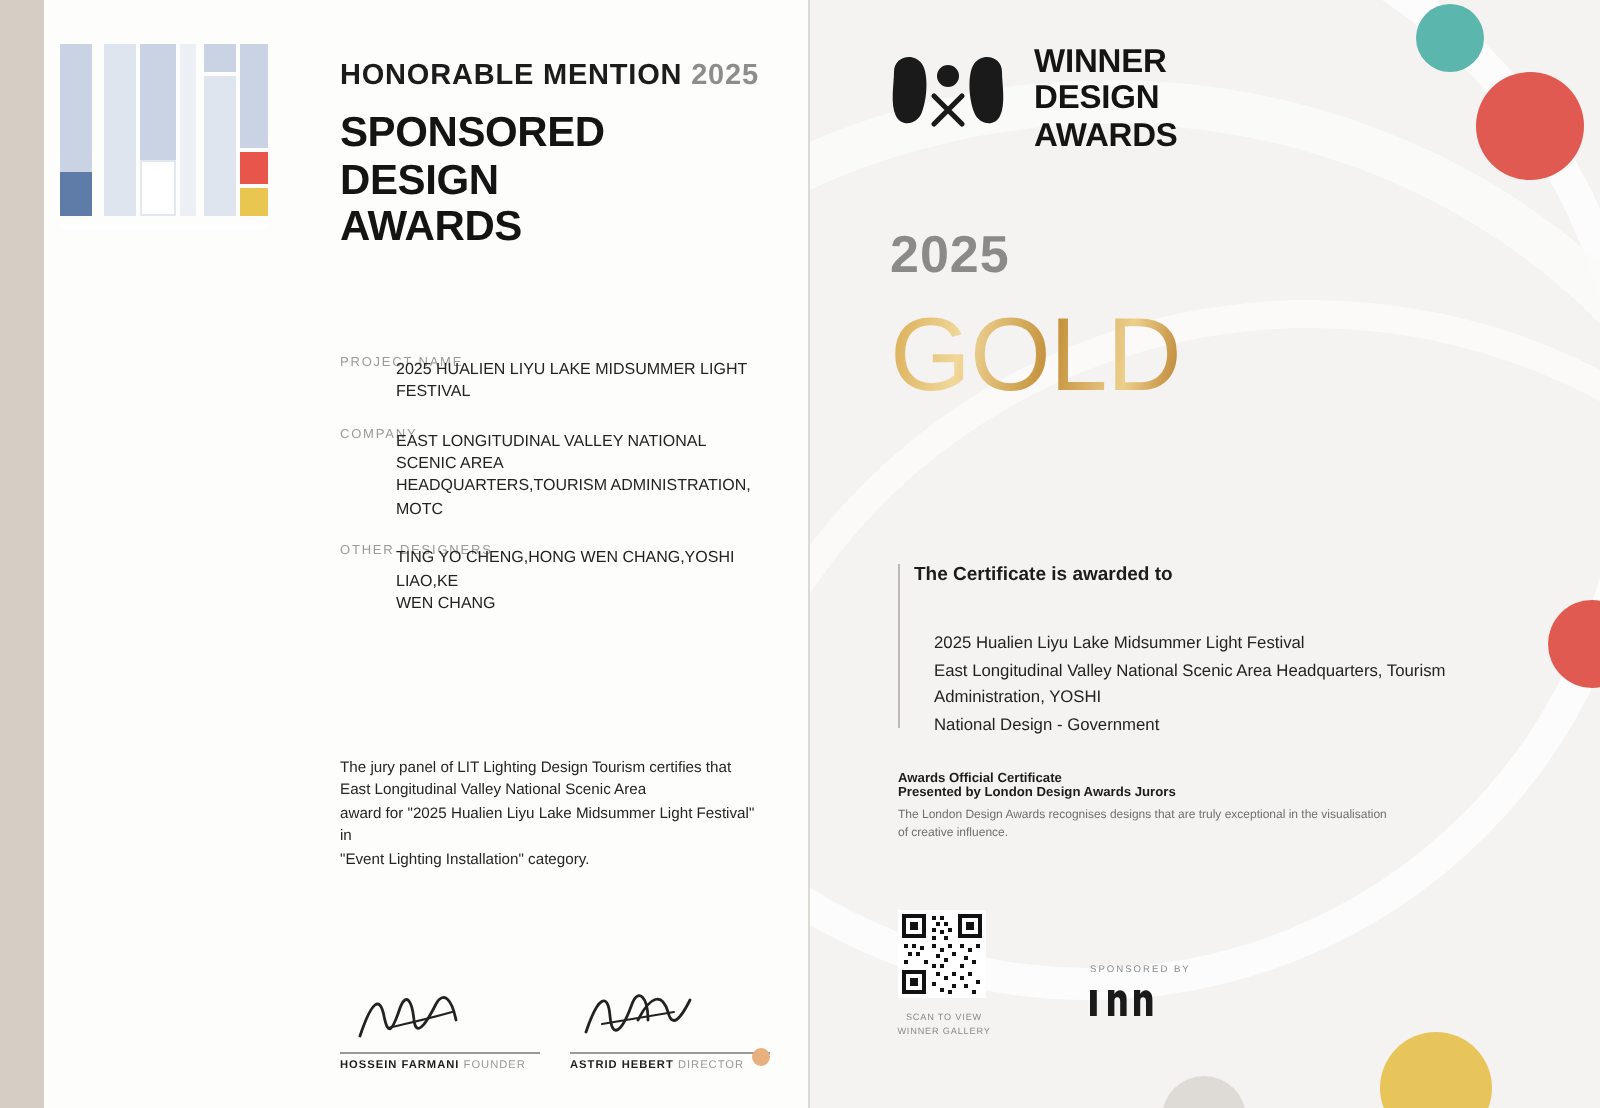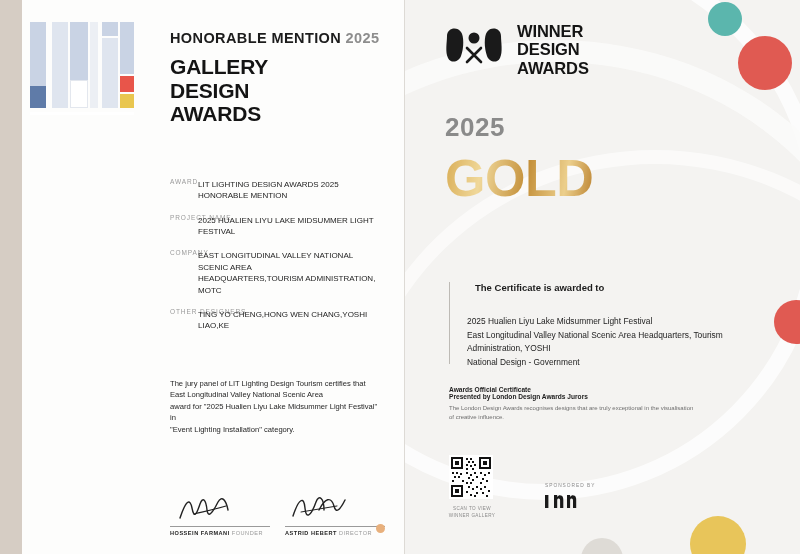--- a/index.html
+++ b/index.html
@@ -156,42 +156,42 @@
     left: 40px; top: 112px;
     font-size: 26px;
     font-weight: 700;
     color: #8a8a8a;
     letter-spacing: 0.5px;
   }
   .gold-word {
     position: absolute;
     left: 40px; top: 148px;
     font-size: 52px;
-    font-weight: 700;
+    font-weight: 400;
     letter-spacing: -0.5px;
     background: linear-gradient(100deg,#d8ab52 0%,#f0d89a 25%,#c4903a 55%,#eccf8c 80%,#b97f2c 100%);
     -webkit-background-clip: text;
     background-clip: text;
     color: transparent;
   }
   .winner-word {
     position: absolute;
     left: 40px; top: 196px;
     font-size: 42px;
     font-weight: 700;
     letter-spacing: -0.3px;
     background: linear-gradient(100deg,#c8952f 0%,#eed49b 30%,#bc8526 60%,#e5c27f 85%,#ae7520 100%);
     -webkit-background-clip: text;
     background-clip: text;
     color: transparent;
   }
 
   .awarded-to {
     position: absolute;
-    left: 70px; top: 282px;
+    left: 52px; top: 282px;
     font-size: 9.5px;
     font-weight: 700;
     color: #1c1c1c;
   }
   .award-rule {
     position: absolute;
     left: 44px; top: 282px;
     width: 1px; height: 82px;
     background: #bdbab5;
   }
@@ -266,51 +266,45 @@
       <div style="left:102px;top:72px;width:14px;height:14px;background:#e9c64f;"></div>
       <div style="left:12px;top:90px;width:104px;height:3px;background:#ffffff;"></div>
     </div>
 
     <div class="left-head">
       <div class="hm-line">
         <span>HONORABLE MENTION</span>
         <span class="year">2025</span>
       </div>
       <div class="lda-title">
-        <div>GALLERY</div>
+        <div>SPONSORED</div>
         <div>DESIGN</div>
         <div>AWARDS</div>
       </div>
     </div>
 
     <div class="meta">
-      <div class="meta-block">
-        <div class="meta-label">AWARD</div>
-        <div class="meta-value">
-          <span class="ln">LIT LIGHTING DESIGN AWARDS 2025</span>
-          <span class="ln">HONORABLE MENTION</span>
-        </div>
-      </div>
       <div class="meta-block">
         <div class="meta-label">PROJECT NAME</div>
         <div class="meta-value">
           <span class="ln">2025 HUALIEN LIYU LAKE MIDSUMMER LIGHT FESTIVAL</span>
         </div>
       </div>
       <div class="meta-block">
         <div class="meta-label">COMPANY</div>
         <div class="meta-value">
           <span class="ln">EAST LONGITUDINAL VALLEY NATIONAL SCENIC AREA</span>
           <span class="ln">HEADQUARTERS,TOURISM ADMINISTRATION, MOTC</span>
         </div>
       </div>
       <div class="meta-block">
         <div class="meta-label">OTHER DESIGNERS</div>
         <div class="meta-value">
           <span class="ln">TING YO CHENG,HONG WEN CHANG,YOSHI LIAO,KE</span>
+          <span class="ln">WEN CHANG</span>
         </div>
       </div>
     </div>
 
     <div class="jury">
       <span class="ln">The jury panel of LIT Lighting Design Tourism certifies that</span>
       <span class="ln">East Longitudinal Valley National Scenic Area</span>
       <span class="ln">award for "2025 Hualien Liyu Lake Midsummer Light Festival" in</span>
       <span class="ln">"Event Lighting Installation" category.</span>
     </div>

